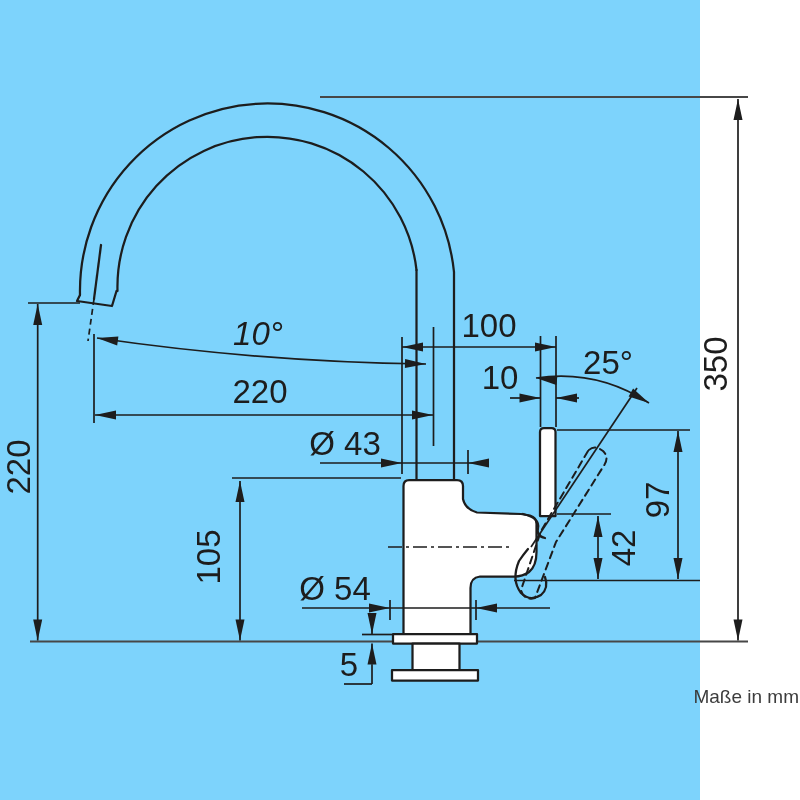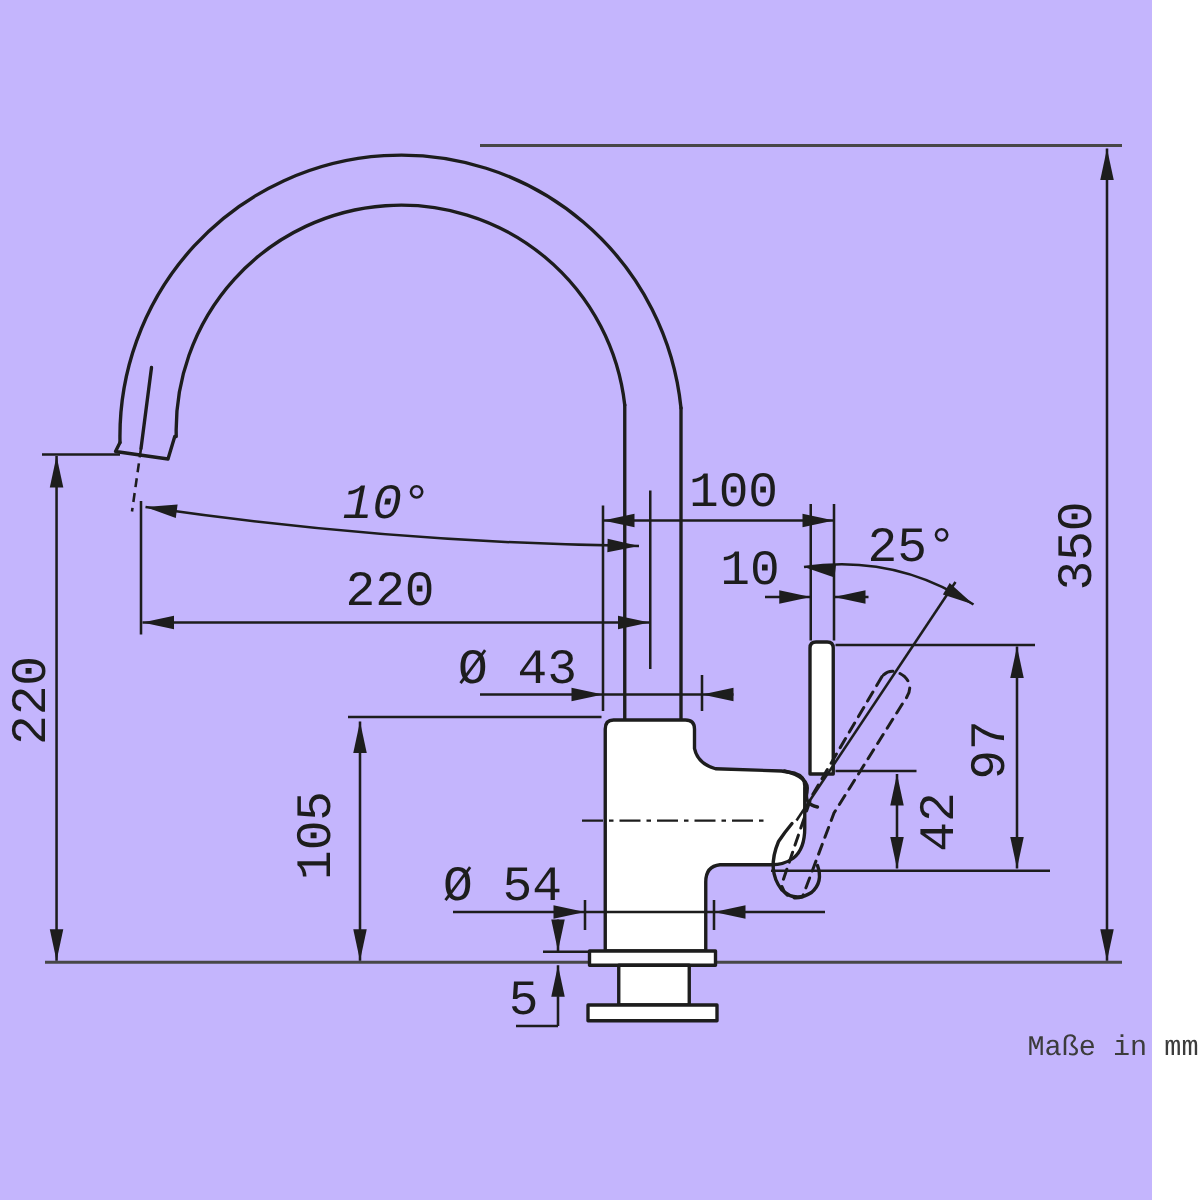--- a/index.html
+++ b/index.html
@@ -1,18 +1,18 @@
 <!DOCTYPE html>
 <html><head>
 <meta charset="utf-8">
 <style>
   html,body{margin:0;padding:0;background:#ffffff;}
   .stage{
-    width:768px;height:800px;position:relative;background:#c4b5fd;
-    font-family:Liberation Mono, monospace;
+    width:700px;height:800px;position:relative;background:#7dd3fc;
+    font-family:Liberation Sans, sans-serif;
   }
   svg{display:block;}
   text{fill:#1d1d1d;}
   .dim-label{font-size:33px;}
   .dim-label.italic{font-style:italic;}
   .note-label{font-size:19px;fill:#3c3c3c;}
   .part{stroke:#1d1d1d;stroke-width:2.25;fill:none;stroke-linecap:round;stroke-linejoin:round;}
   .part-filled{stroke:#1d1d1d;stroke-width:2.25;fill:#ffffff;stroke-linejoin:round;}
   .dim{stroke:#1d1d1d;stroke-width:1.7;fill:none;}
   .arrow{fill:#1d1d1d;stroke:none;}

